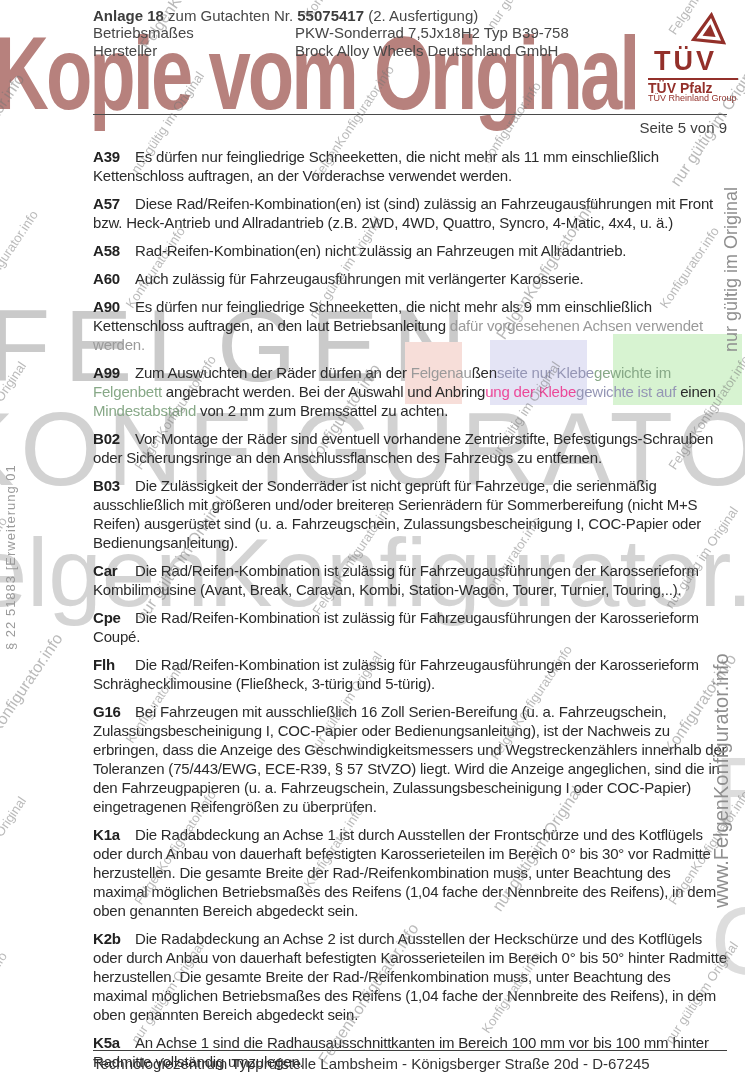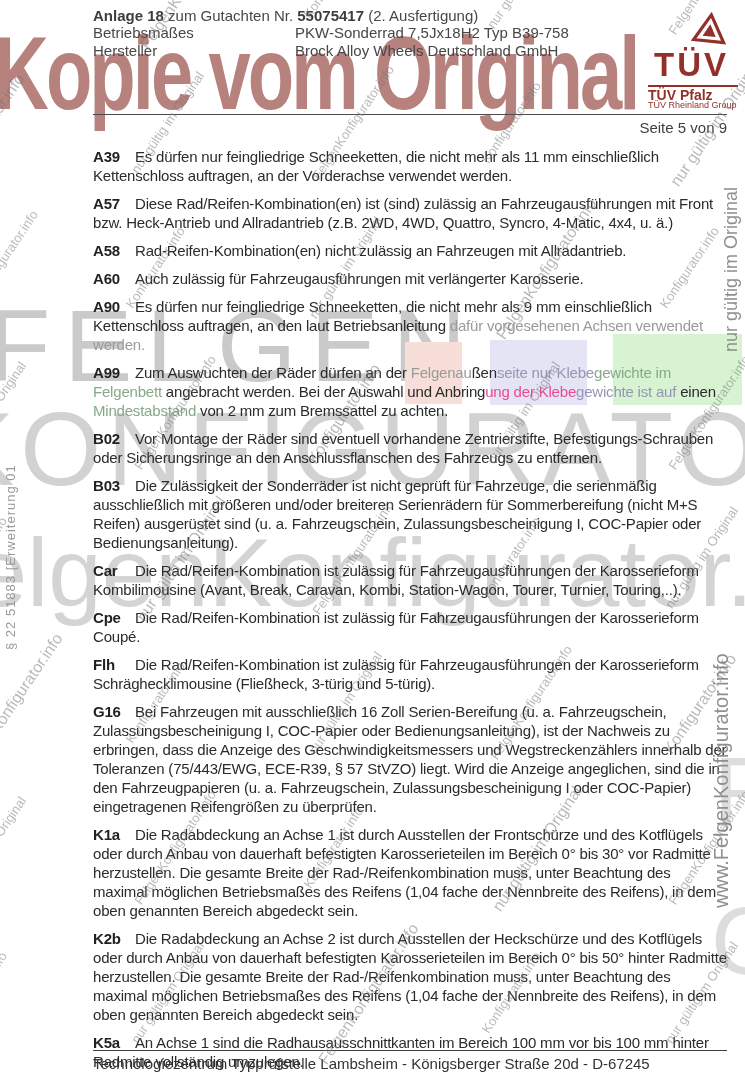--- a/index.html
+++ b/index.html
@@ -37,21 +37,21 @@
   .hdr .row2{}
   .hdr b{font-weight:bold;color:#3d3d3d;}
   .hdr .lbl{display:inline-block;width:202px;}
   .hdr .fieldrow{margin-bottom:1px;}
   .hrule{position:absolute;left:93px;top:114px;width:634px;border-top:1.6px solid #4a4a4a;}
   .pagenum{position:absolute;left:93px;top:119px;width:634px;text-align:right;
            font-size:15px;color:#3f3f3f;}
 
   .logo{position:absolute;left:648px;top:12px;width:90px;color:#93302a;}
   .logo .tri{display:block;margin-left:44px;transform:rotate(6deg);}
-  .logo .tuv{font-size:33px;font-weight:bold;letter-spacing:3px;margin:2px 0 1px 6px;}
+  .logo .tuv{font-size:27px;font-weight:bold;letter-spacing:3px;margin:2px 0 1px 6px;}
   .logo .bar{border-top:2.5px solid #93302a;margin:1px 0 3px 0;}
   .logo .sub1{font-size:14px;font-weight:bold;line-height:10px;}
   .logo .sub2{font-size:9px;line-height:10px;}
 
   .doc{position:absolute;left:93px;top:147px;width:634px;font-size:15px;line-height:19px;
        letter-spacing:-0.2px;}
   .doc p{margin:0 0 9px 0;position:relative;}
   .code{display:inline-block;width:42px;font-weight:bold;color:#222;}
   .seg-gray{color:#9a9a9a;}
   .seg-dark{color:#2b2b2b;}

